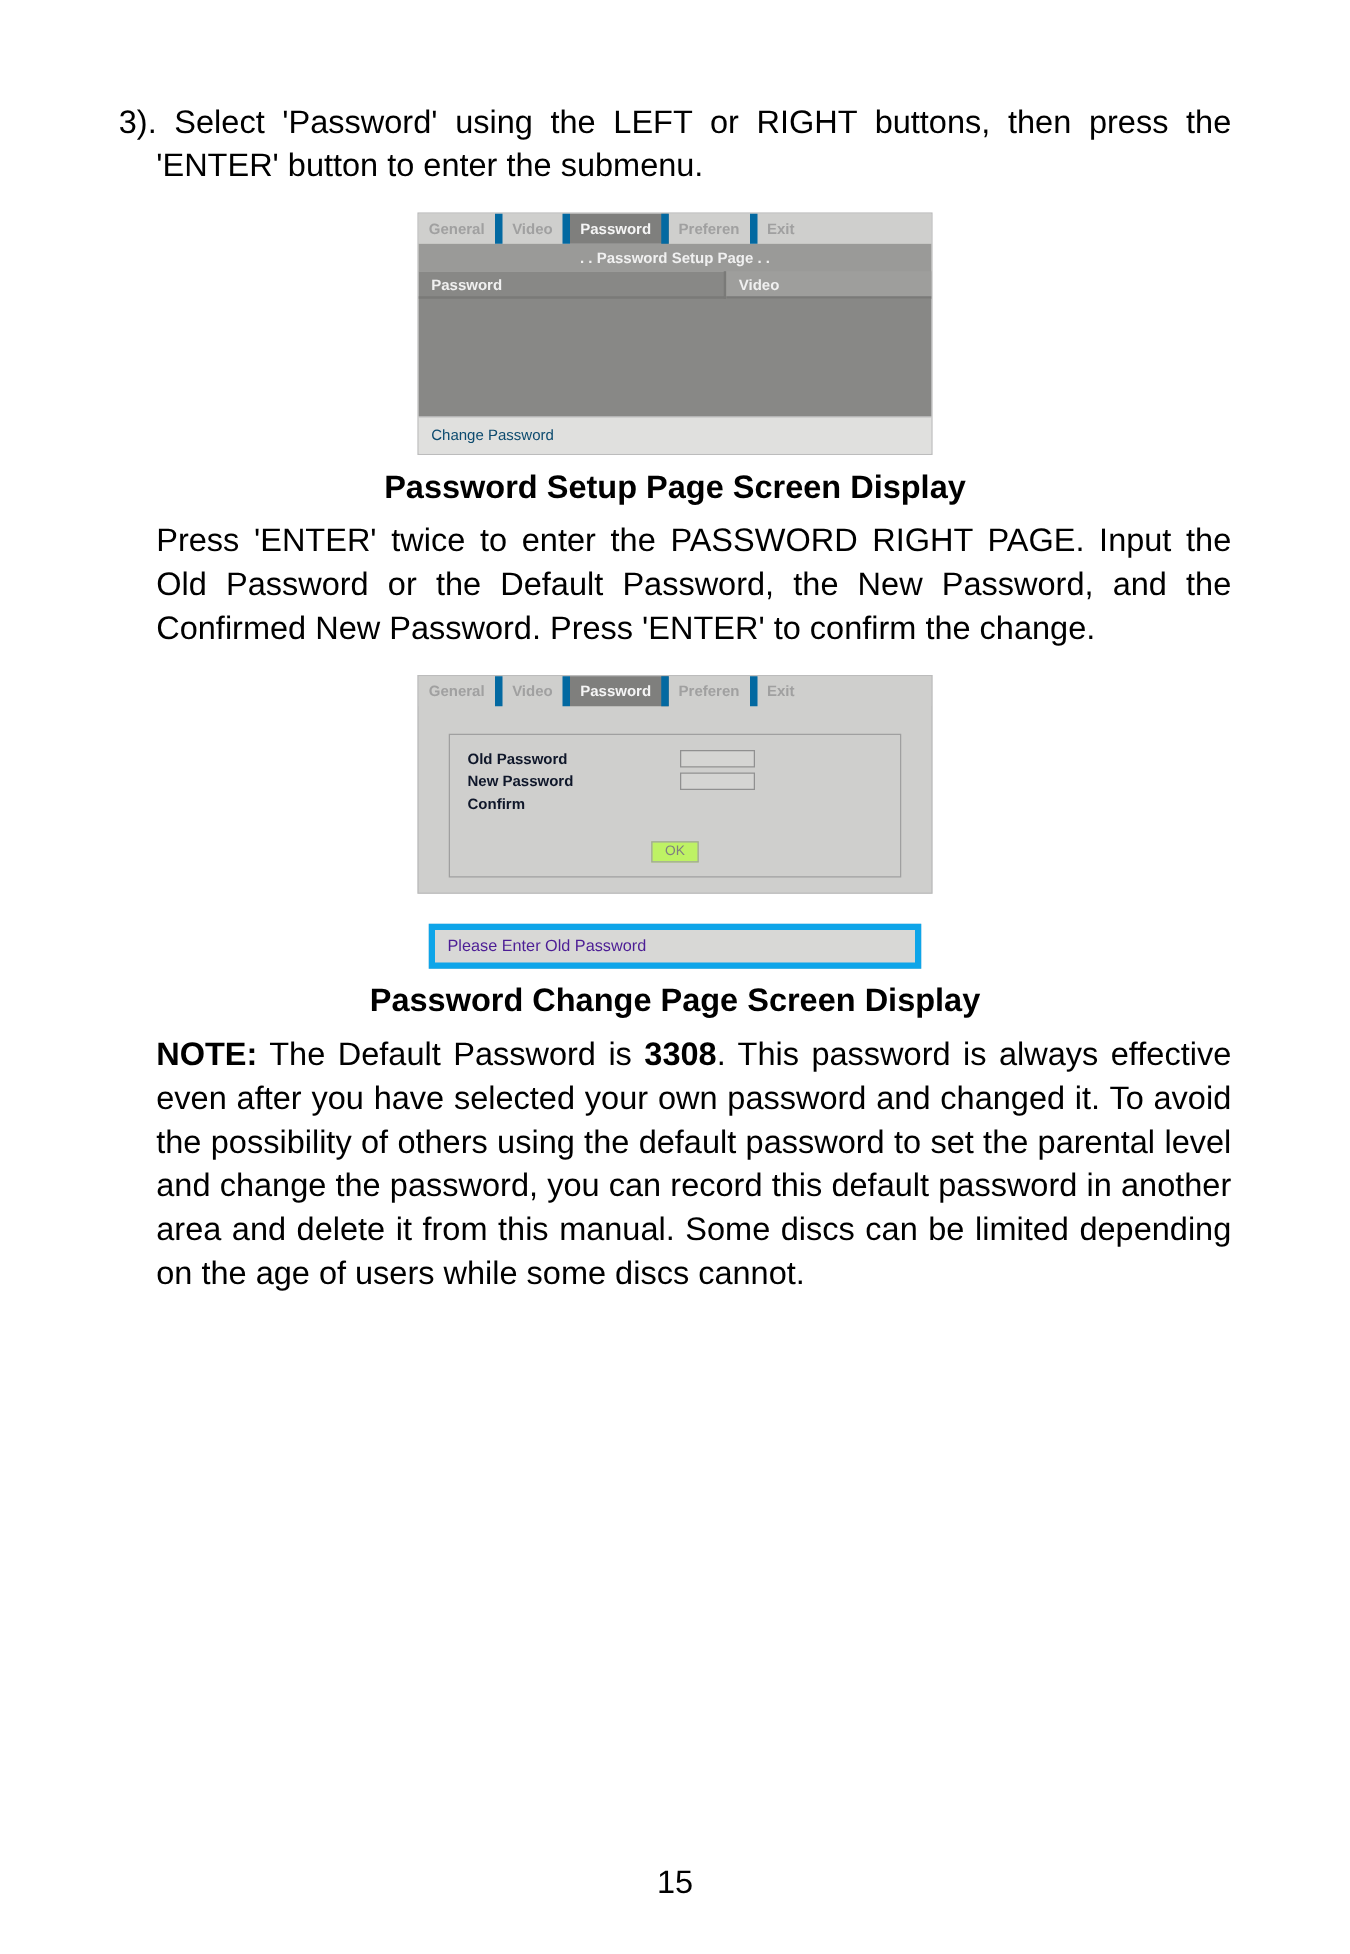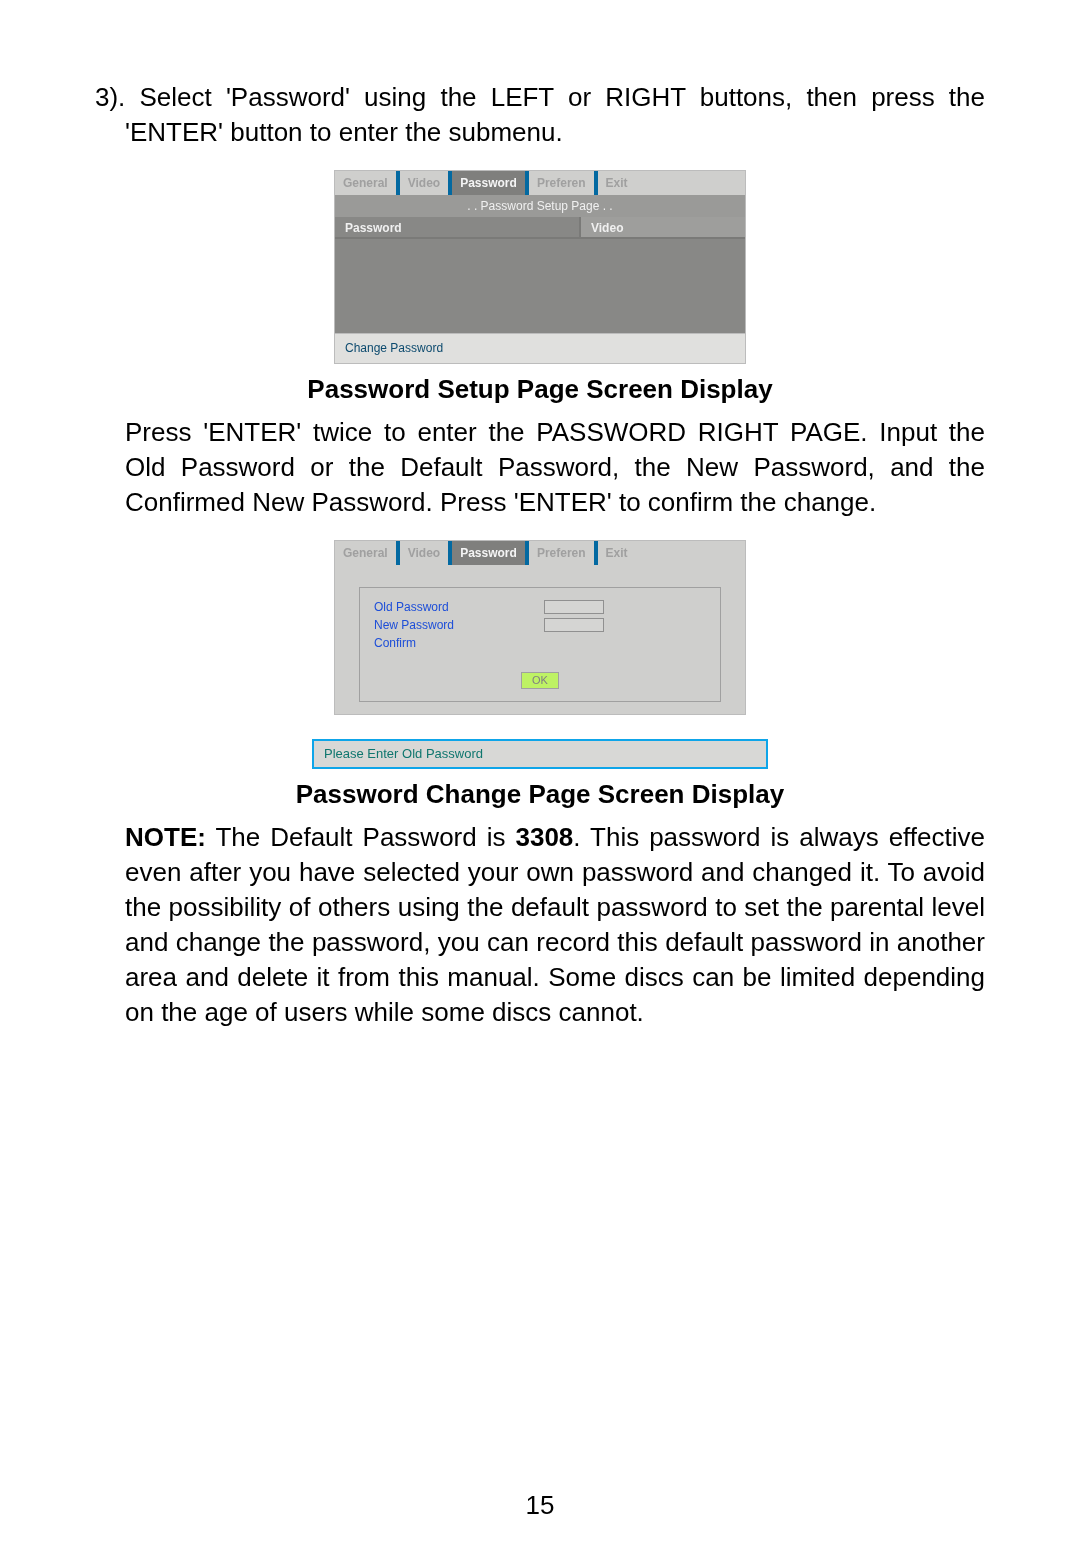--- a/index.html
+++ b/index.html
@@ -71,31 +71,31 @@
     height: 24px;
     background: #cfcfcd;
   }
   .scr-tab {
     font-size: 12px;
     font-weight: bold;
     color: #a0a0a0;
     padding: 0 8px;
     display: flex;
     align-items: center;
-    border-right: 4px solid #0369a1;
+    border-right: 6px solid #0369a1;
   }
   .scr-tab.active {
     background: #7f7f7d;
     color: #f5f5f5;
   }
   .scr-title-bar {
     background: #9a9a98;
     color: #f0f0f0;
     font-size: 12px;
-    font-weight: normal;
+    font-weight: bold;
     text-align: center;
     padding: 3px 16px;
   }
   .scr1-body {
     height: 116px;
     background: #888886;
     position: relative;
   }
   .scr1-row {
     display: flex;
@@ -152,21 +152,22 @@
   }
   .scr2-row {
     display: flex;
     align-items: center;
     height: 18px;
     gap: 30px;
   }
   .scr2-lbl {
     flex: 0 0 140px;
     font-size: 12px;
-    color: #1d4ed8;
+    color: #0f172a;
+    font-weight: bold;
   }
   .scr2-field {
     width: 60px;
     height: 14px;
     border: 1px solid #909090;
     background: #d5d5d3;
     box-sizing: border-box;
   }
   .scr2-ok-row {
     text-align: center;
@@ -174,25 +175,25 @@
   }
   .scr2-ok {
     display: inline-block;
     font-size: 11px;
     color: #808080;
     background: #bef264;
     border: 1px solid #a0a0a0;
     padding: 0px 10px;
   }
   .scr2-status {
-    width: 456px;
-    border: 2px solid #0ea5e9;
+    width: 394px;
+    border: 5px solid #0ea5e9;
     background: #d8d8d6;
     font-size: 13px;
-    color: #0f766e;
+    color: #4c1d95;
     padding: 4px 10px;
     box-sizing: border-box;
   }
 </style>
 </head>
 <body>
 
 <div class="page">
 
   <div class="step step-indent">

